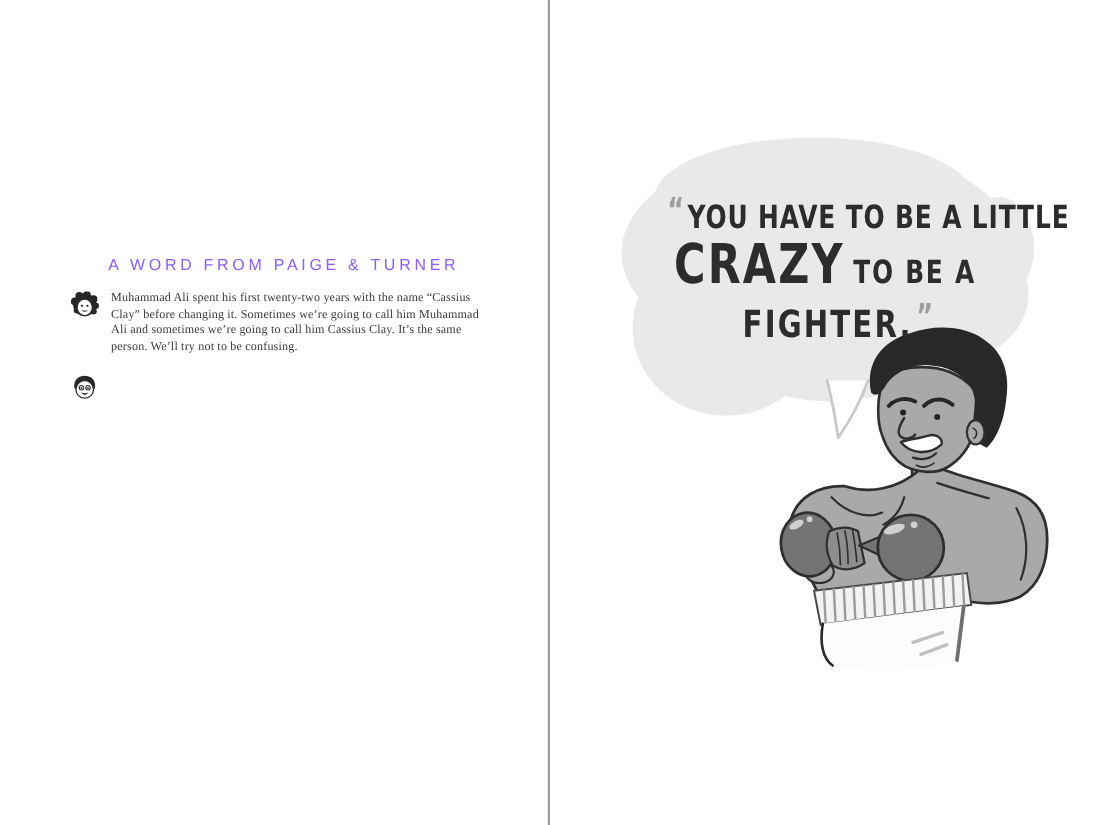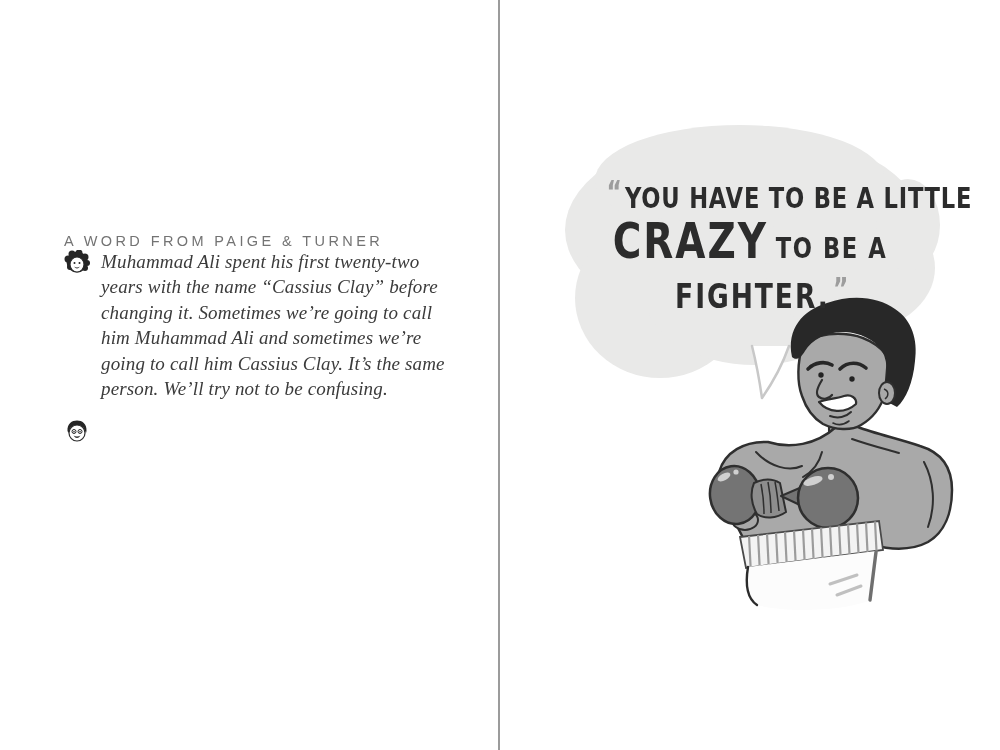--- a/index.html
+++ b/index.html
@@ -9,27 +9,27 @@
 
   
   .gutter { position:absolute; left:498px; top:0; width:2px; height:750px; background:#9b9b9b; }
 
   
   .left-page { position:absolute; left:0; top:0; width:498px; height:750px; }
   .left-content { position:absolute; left:64px; top:233px; width:388px; }
   .page-header {
     font-family:"Liberation Sans", sans-serif;
     font-size:14.5px; font-weight:400; letter-spacing:3.4px;
-    color:#737373; text-align:left; white-space:nowrap;
+    color:#8b5cf6; text-align:center; margin-bottom:15px; white-space:nowrap;
   }
   .entry { display:flex; align-items:flex-start; gap:11px; margin-bottom:15px; }
   .avatar { width:26px; height:26px; flex:0 0 26px; margin-top:1px; }
   .entry-text {
-    font-size:19px; line-height:1.34; color:#3b3b3b;
-    width:351px; letter-spacing:0.15px;font-style:italic;
+    font-size:11px; line-height:1.34; color:#3b3b3b;
+    width:351px; letter-spacing:0.15px;
   }
 
   
   .right-page { position:absolute; left:500px; top:0; width:500px; height:546px; }
   .art { position:absolute; left:0; top:0; }
   .quote {
     position:absolute; left:66px; top:176px; width:368px; text-align:center;
     font-family:"DejaVu Sans", sans-serif; font-weight:bold; color:#2c2c2c;
     transform:scaleX(0.78); transform-origin:50% 0;
   }

